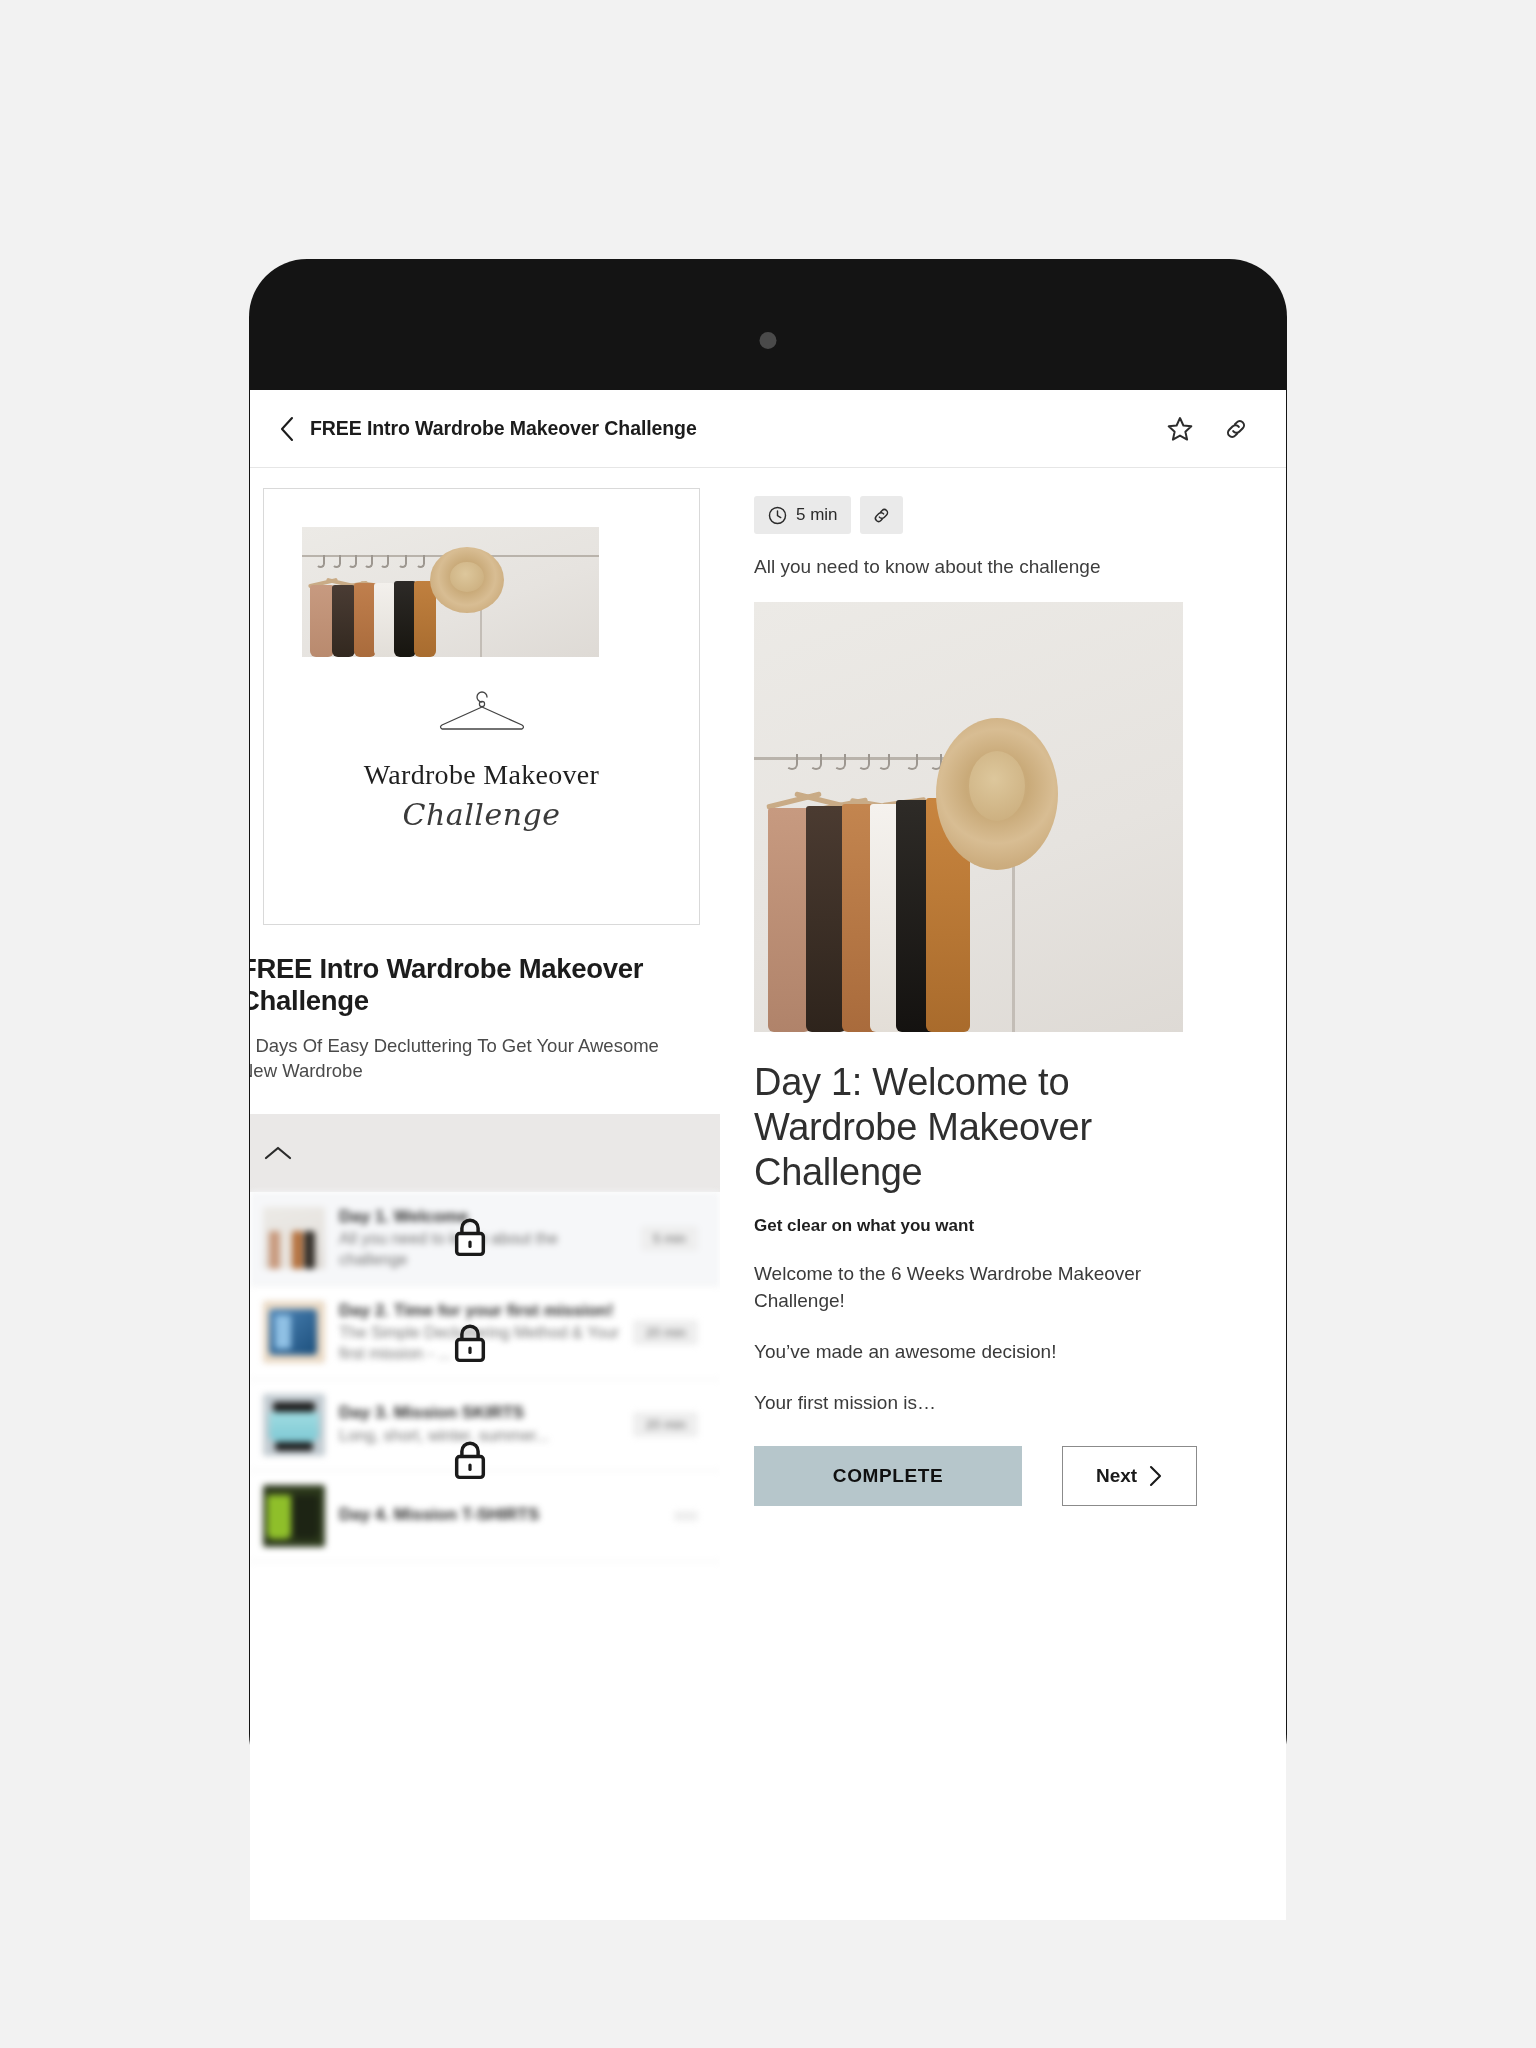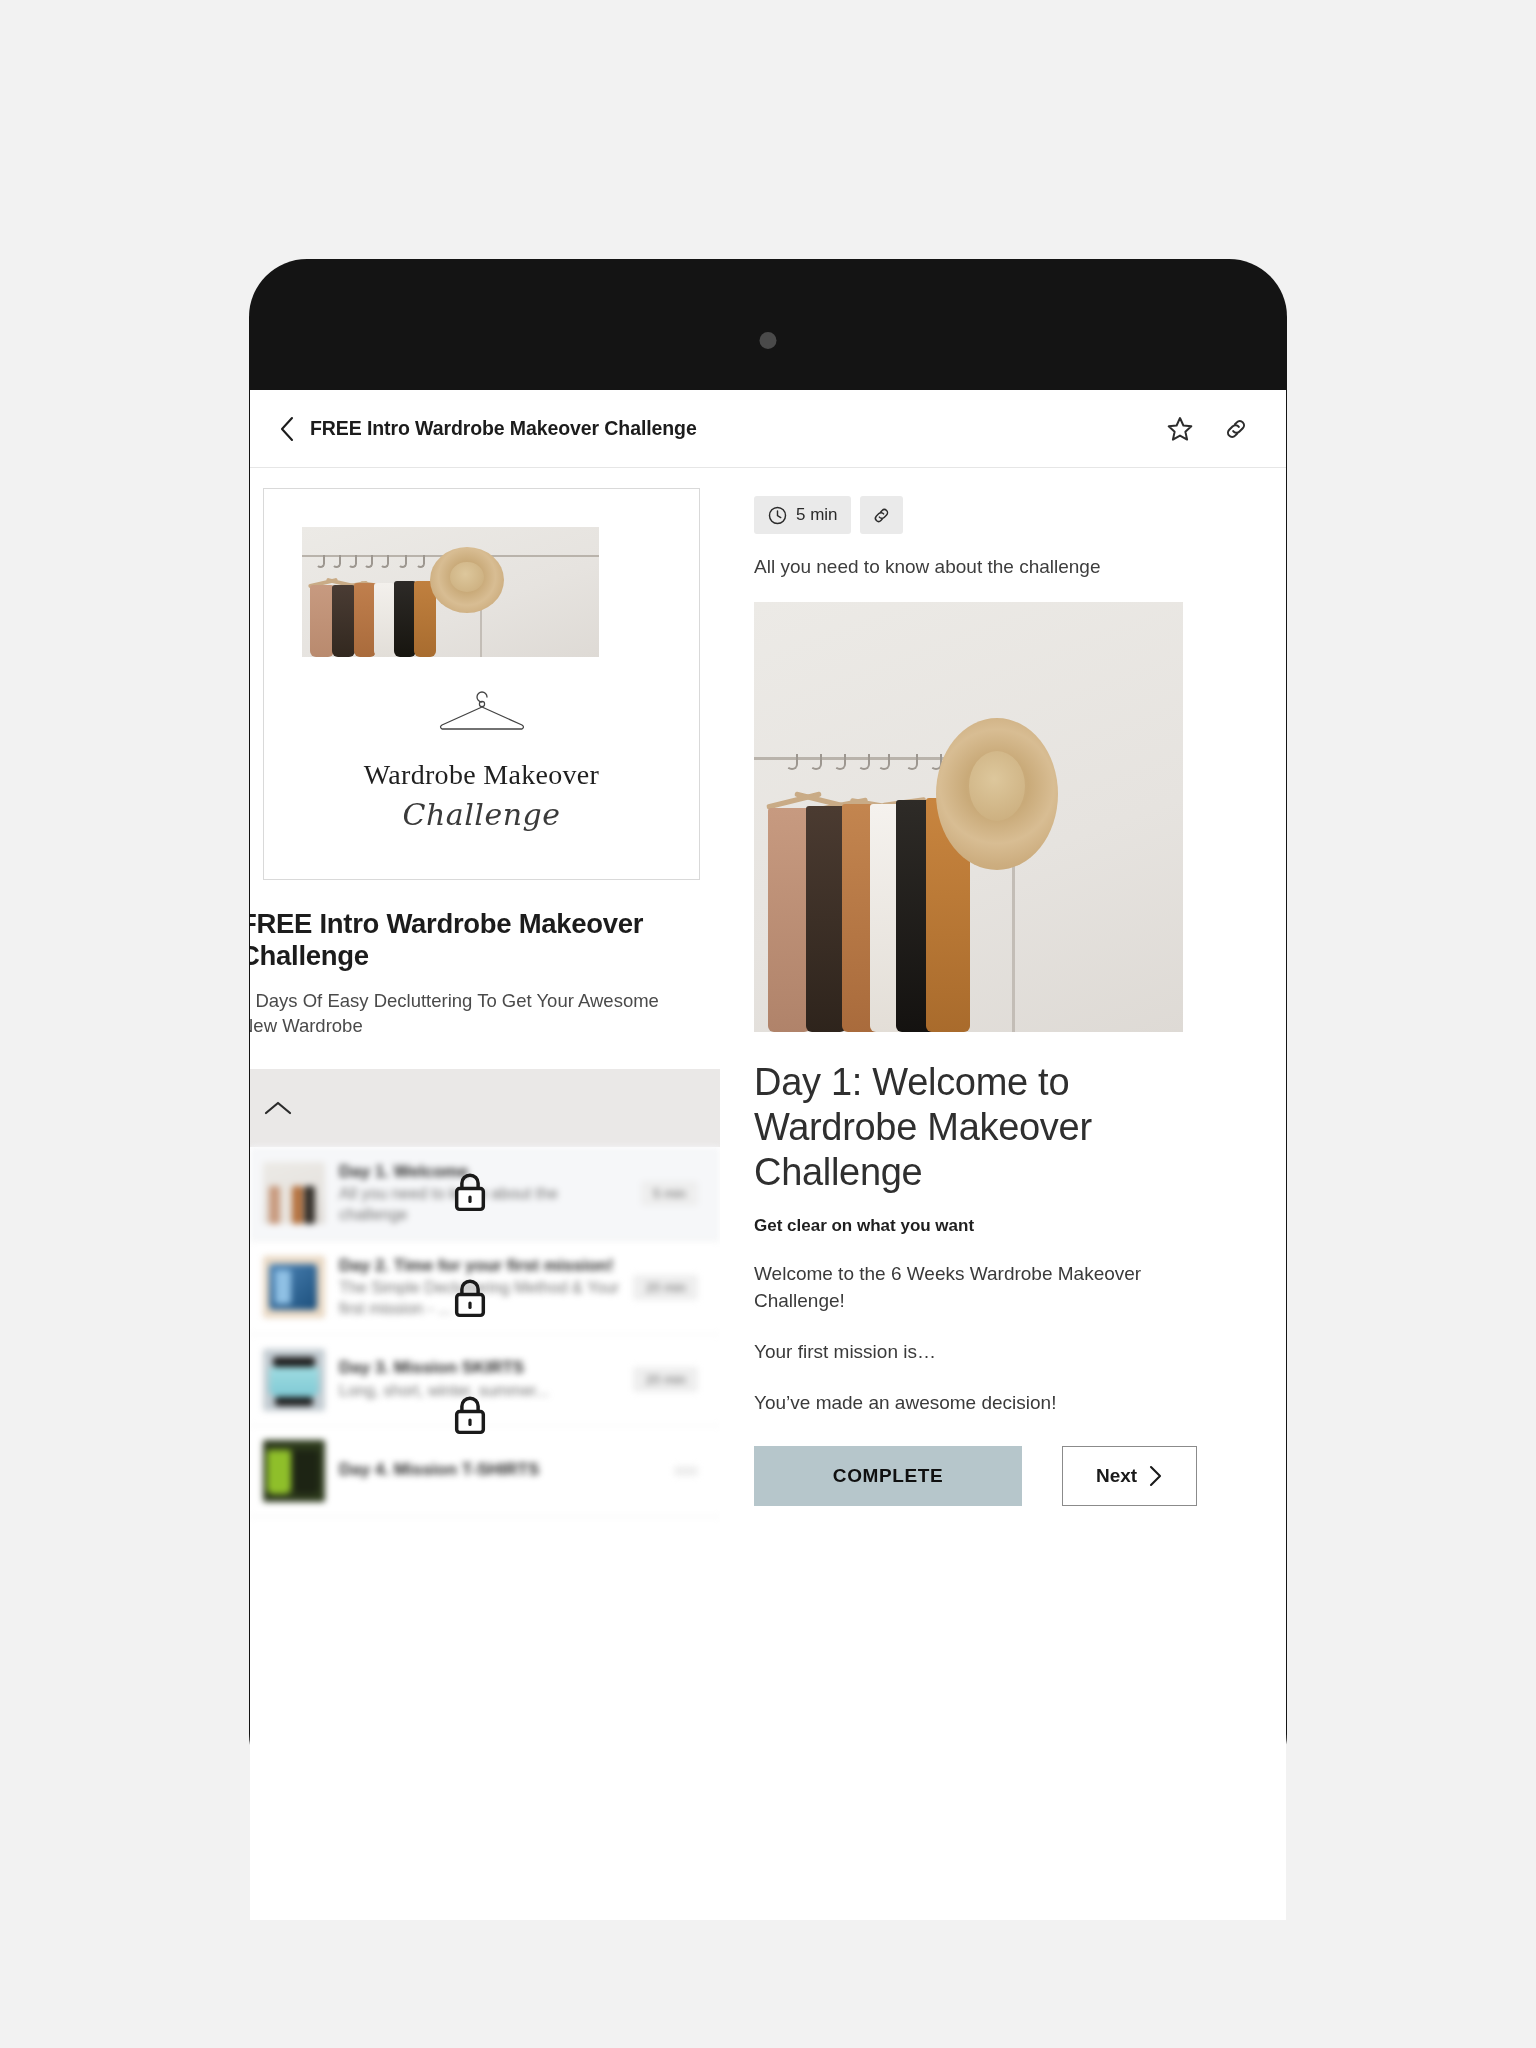--- a/index.html
+++ b/index.html
@@ -88,21 +88,21 @@
     background: #ffffff;
     overflow: hidden;
     padding: 28px 50px 0 34px;
   }
 
   
   .cover-wrap {
     margin: 20px 20px 0 13px;
     border: 1px solid #d9d9d9;
     background: #ffffff;
-    height: 392px;
+    height: 437px;
     position: relative;
     overflow: hidden;
   }
   .cover-photo {
     position: absolute;
     left: 38px; top: 38px;
     width: 297px; height: 130px;
     overflow: hidden;
     background: #e6e2de;
   }
@@ -547,22 +547,22 @@
               <div class="garment" style="left:116px; top:202px; width:36px; height:228px; background:linear-gradient(#f5f2ee,#e3ded7);"></div>
               <div class="garment" style="left:142px; top:198px; width:40px; height:232px; background:linear-gradient(#2e2b27,#141210);"></div>
               <div class="garment" style="left:172px; top:196px; width:44px; height:234px; background:linear-gradient(#c8853f,#a96b2c);"></div>
               <div class="hat" style="left:182px; top:116px; width:122px; height:152px;"></div>
             </div>
           </div>
 
           <div class="content-h1">Day 1: Welcome to Wardrobe Makeover Challenge</div>
           <div class="content-lead">Get clear on what you want</div>
           <div class="content-p">Welcome to the 6 Weeks Wardrobe Makeover Challenge!</div>
+          <div class="content-p">You’ve made an awesome decision!</div>
           <div class="content-p">Your first mission is…</div>
-          <div class="content-p">You’ve made an awesome decision!</div>
 
           <div class="btn-row">
             <button class="btn-complete">COMPLETE</button>
             <button class="btn-next">
               <span>Next</span>
               <svg width="14" height="22" viewBox="0 0 14 22">
                 <path d="M2 2 L11 11 L2 20" fill="none" stroke="#1a1a1a" stroke-width="2.1" stroke-linecap="round" stroke-linejoin="round"></path>
               </svg>
             </button>
           </div>

